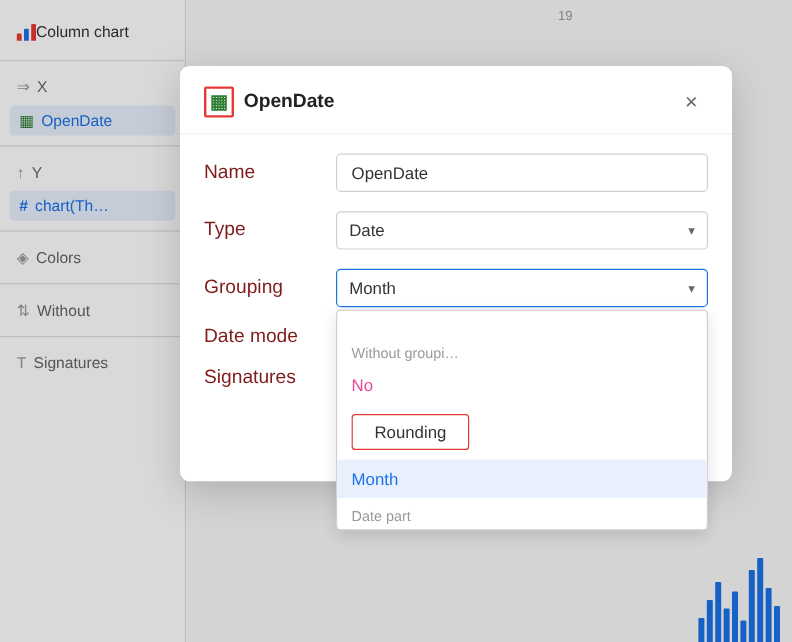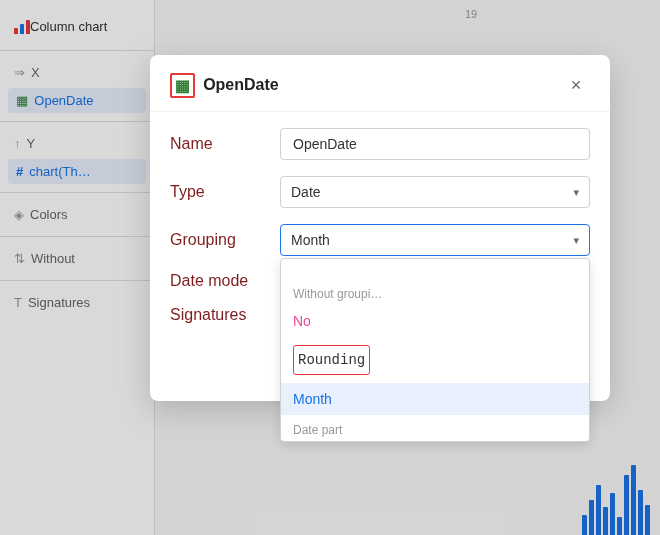--- a/index.html
+++ b/index.html
@@ -229,26 +229,25 @@
     }
 
     .dropdown-item.rounding-label {
       font-style: normal;
       color: #333;
     }
 
     .rounding-box {
       border: 1.5px solid #e53935;
       border-radius: 3px;
-      padding: 6px 4px;
+      padding: 6px 18px;
       display: block;
       color: #333;
       font-size: 14px;
       cursor: pointer;
-      font-family: Liberation Mono, monospace;
     }
 
     .dropdown-scroll {
       max-height: 240px;
       overflow-y: auto;
       margin-top: 20px;
     }
 
     
     .grouping-row {

